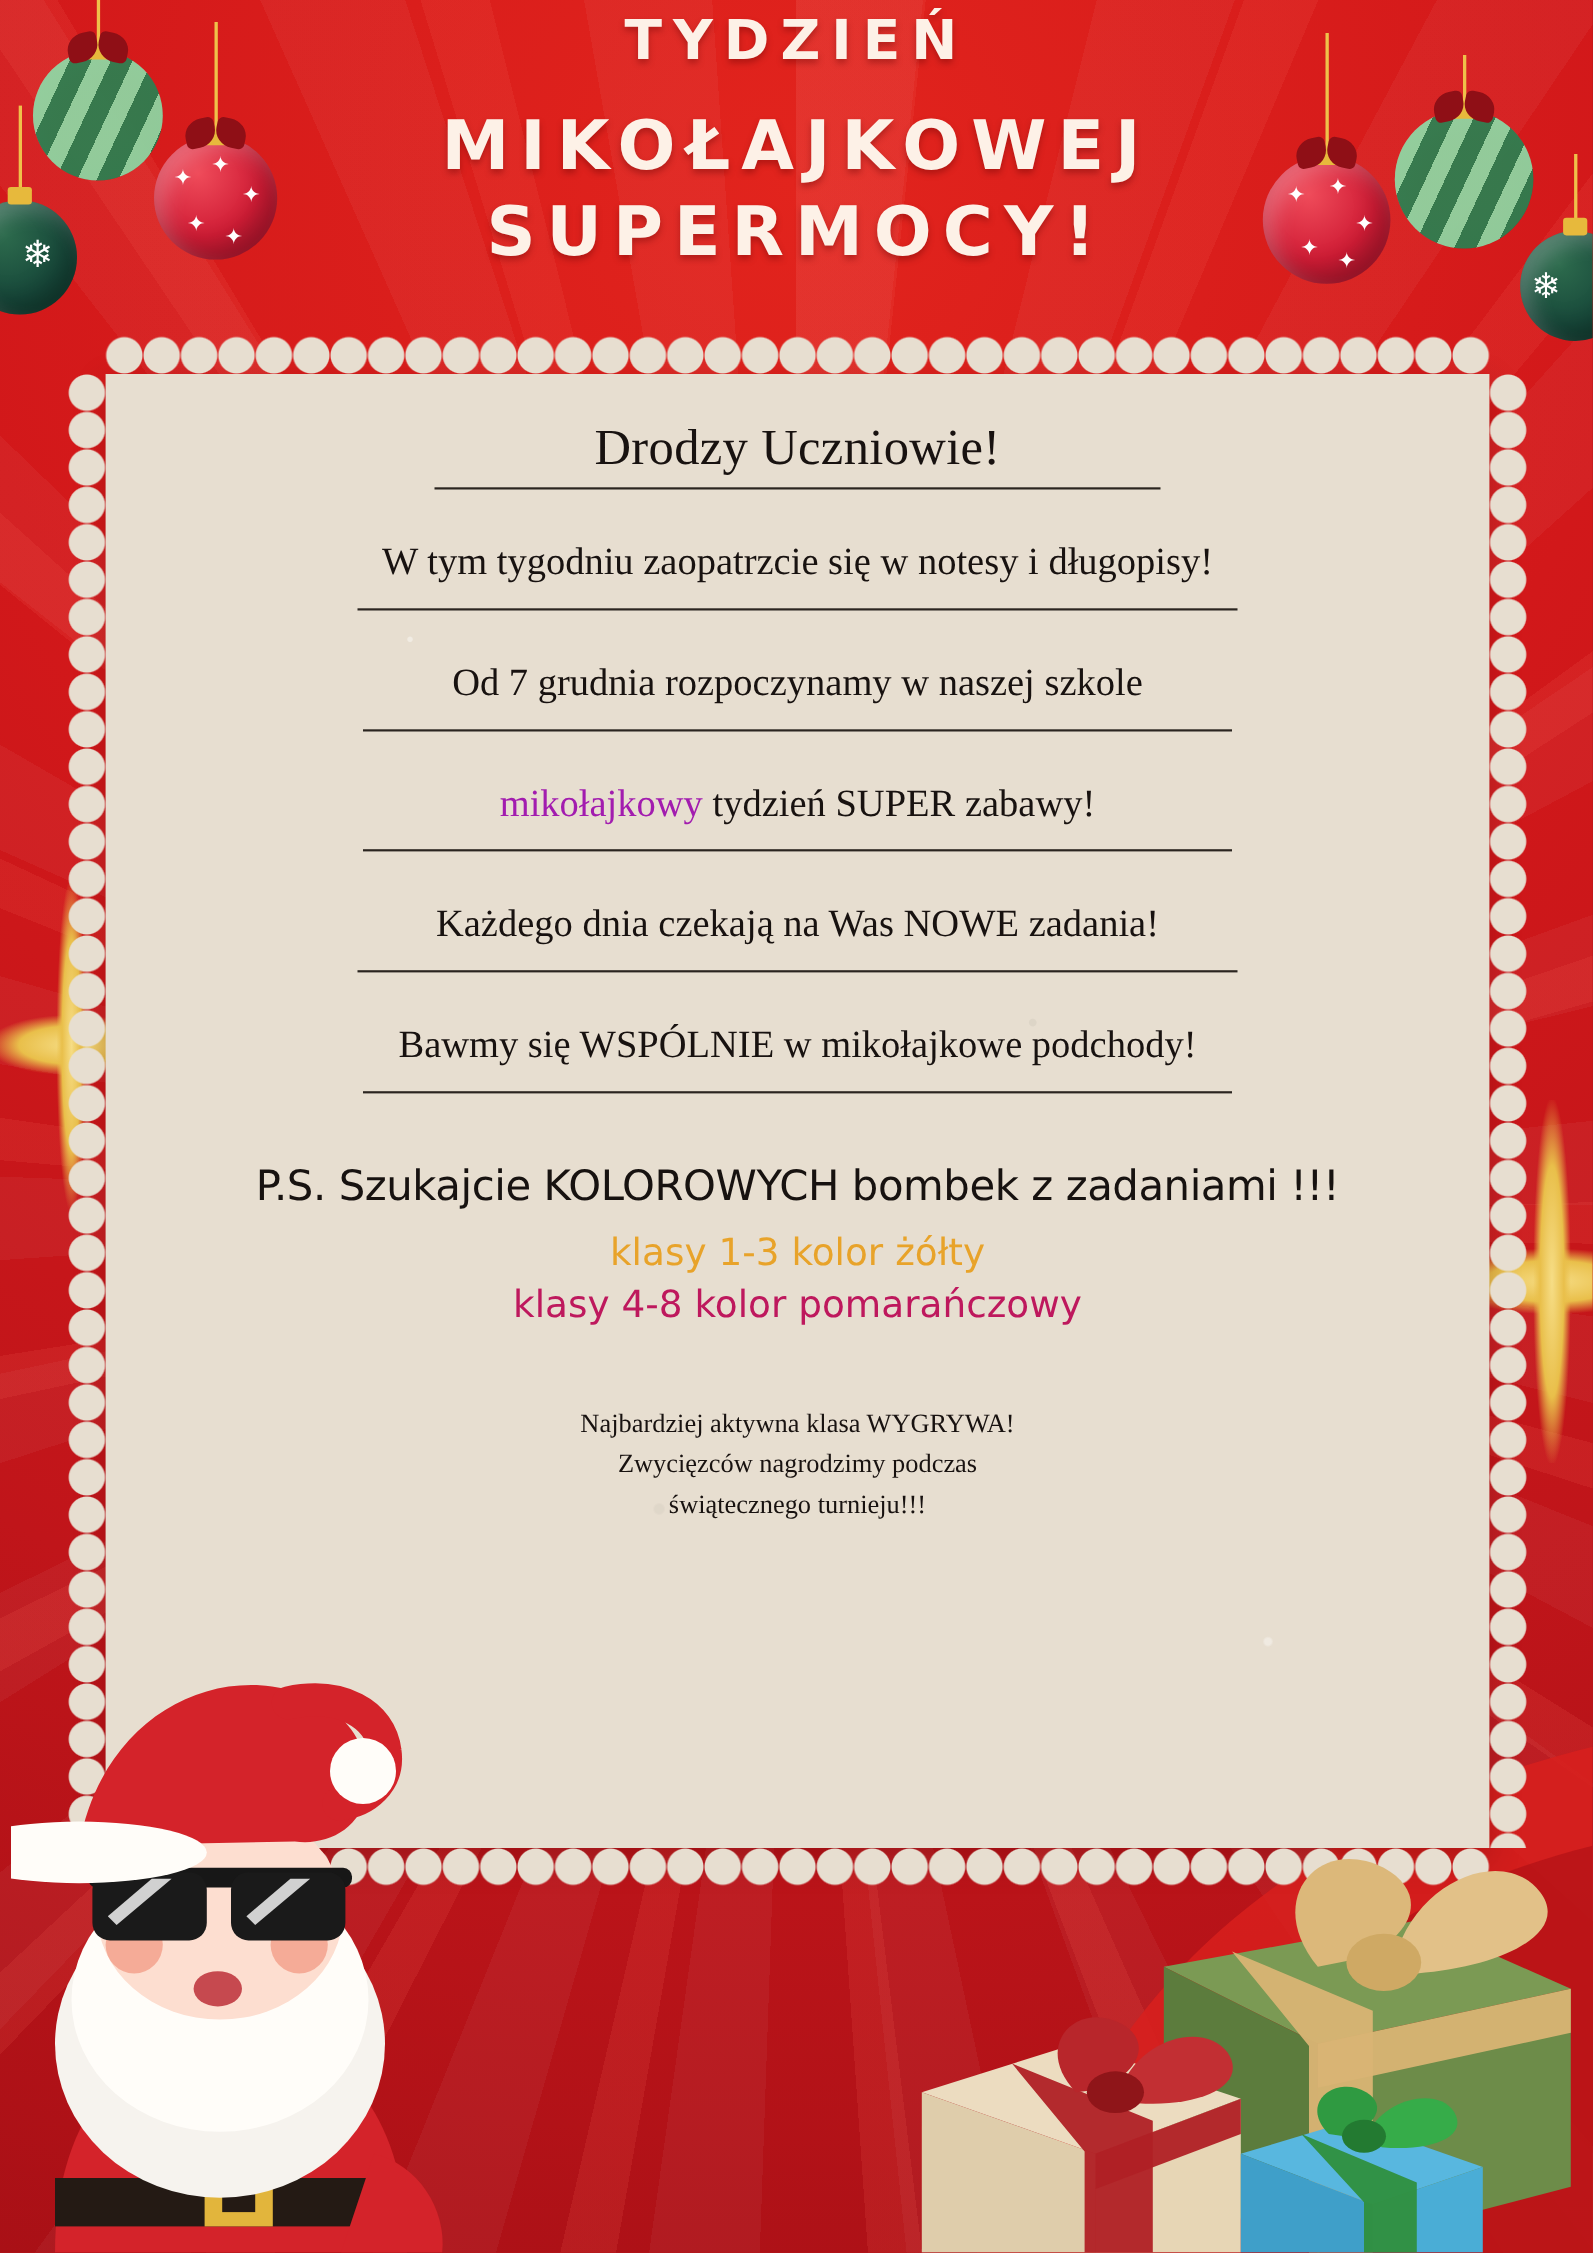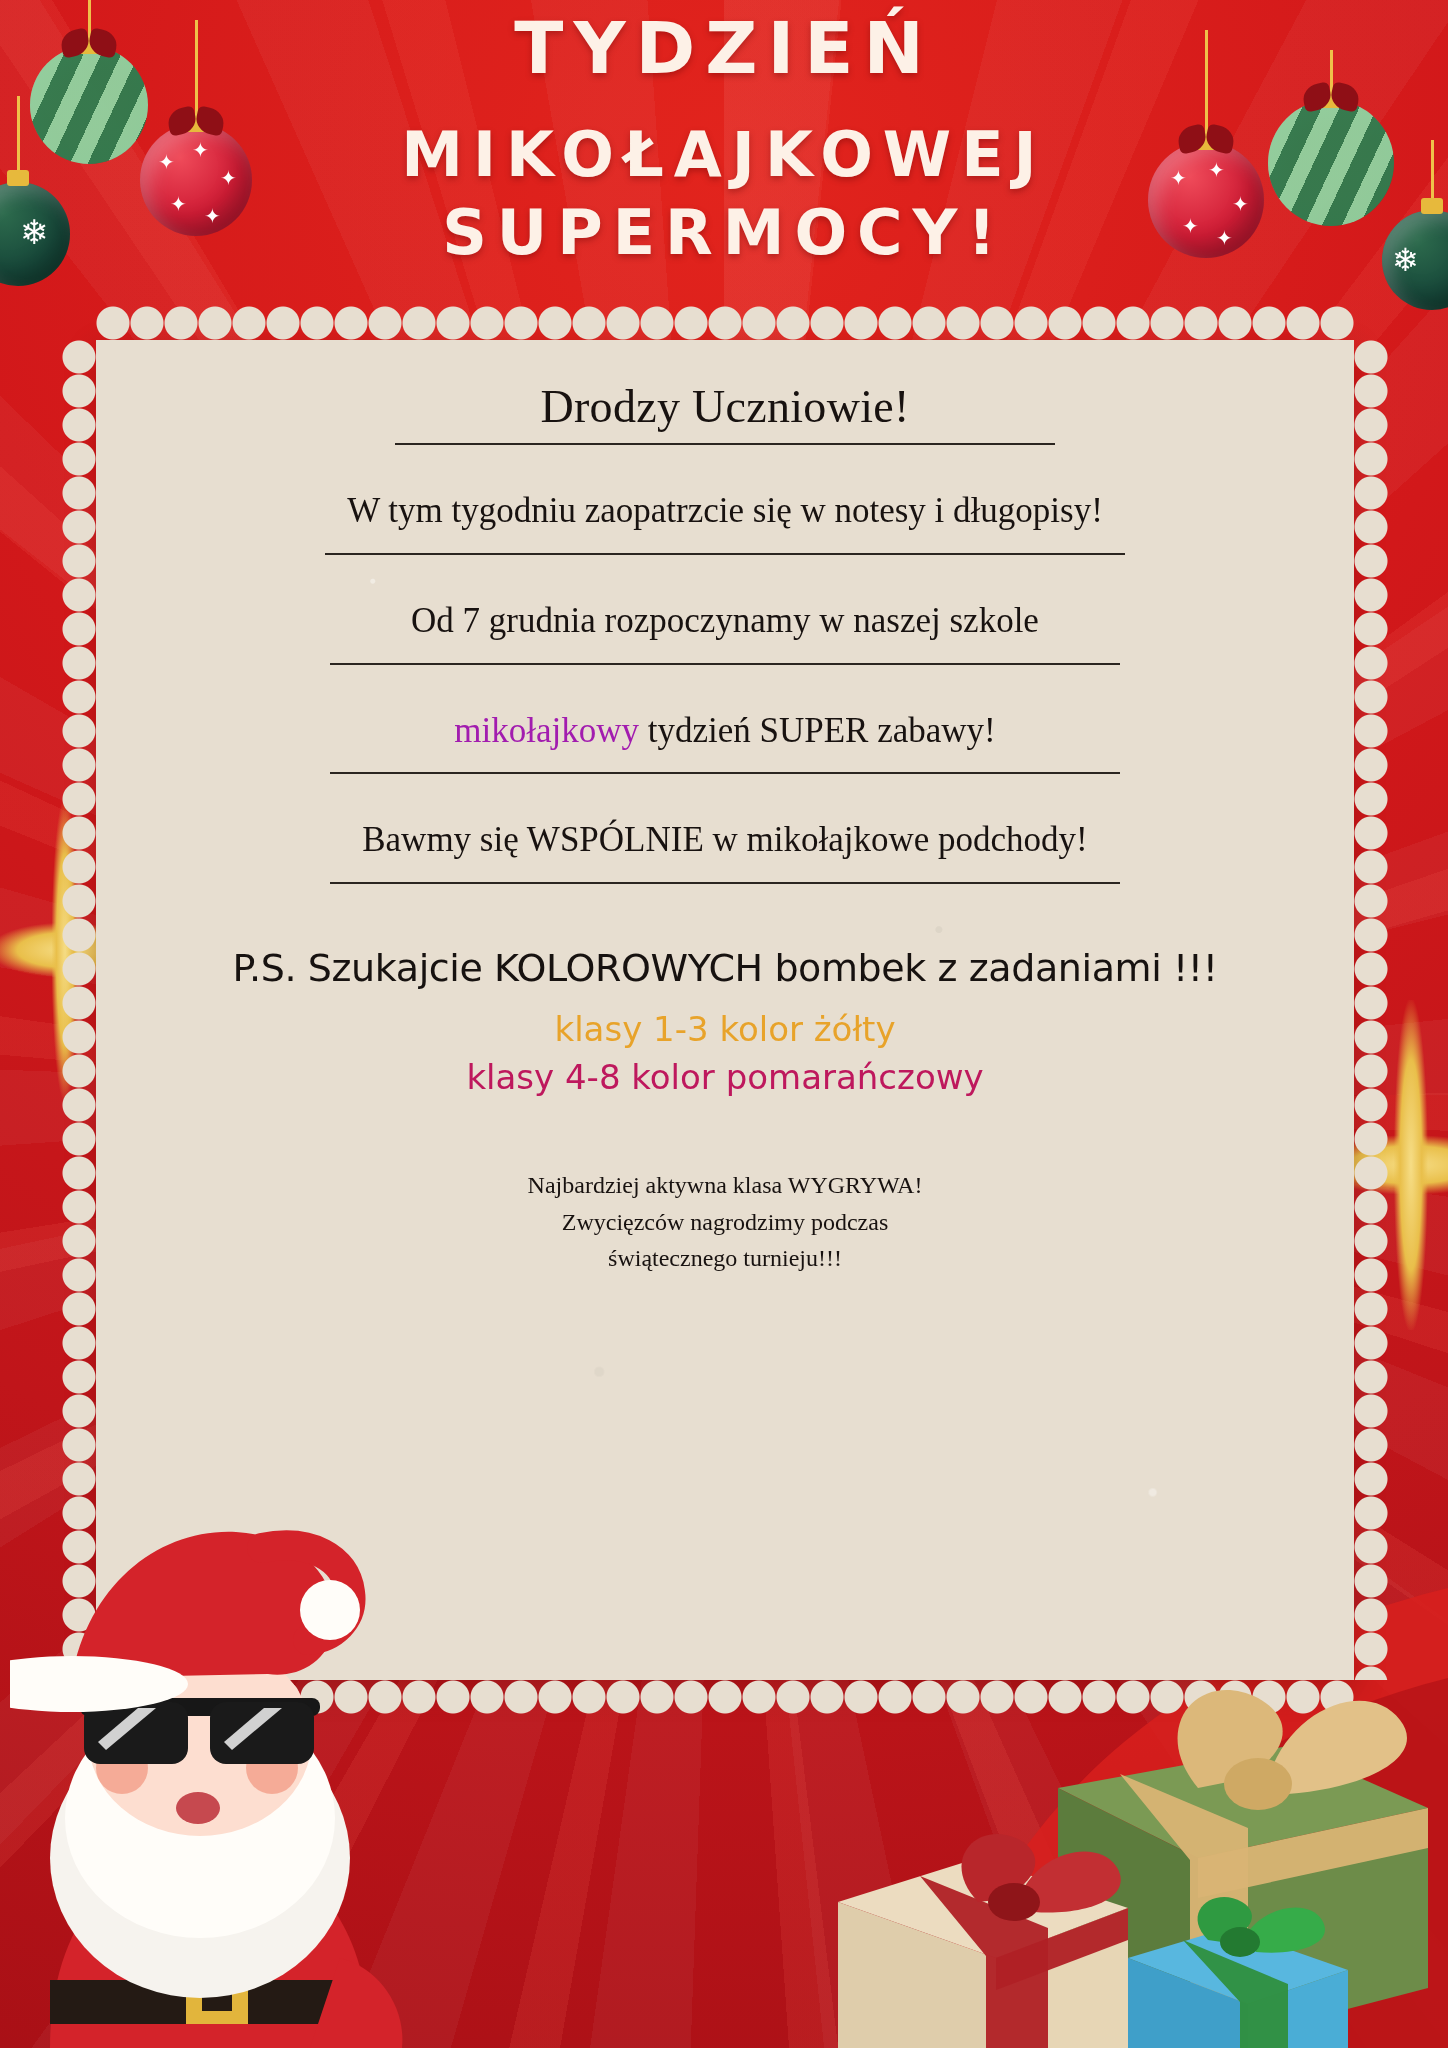--- a/index.html
+++ b/index.html
@@ -61,21 +61,21 @@
     z-index: 20;
   }
   .title-line {
     font-family: "DejaVu Sans", sans-serif;
     font-weight: bold;
     color: #fdf1e7;
     letter-spacing: 10px;
     line-height: 1.0;
     text-shadow: 0 3px 6px rgba(90,0,0,0.35);
   }
-  .title-line.l1 { font-size: 72px; margin-bottom: 16px; }
+  .title-line.l1 { font-size: 50px; margin-bottom: 16px; }
   .title-line.l2 { font-size: 62px; margin-bottom: 16px; margin-top: 40px; }
   .title-line.l3 { font-size: 62px; }
 
   
   .bauble {
     position: absolute;
     z-index: 18;
   }
   .bauble .string {
     position: absolute;
@@ -382,20 +382,24 @@
         <div class="rule"></div>
       </div>
 
       <div class="line-item w3">
         <div class="txt">
           <span class="hl-red">mikołajkowy</span><span> tydzień SUPER zabawy!</span>
         </div>
         <div class="rule"></div>
       </div>
 
+      <div class="line-item w4">
+        <div class="txt">Każdego dnia czekają na Was NOWE zadania!</div>
+        <div class="rule"></div>
+      </div>
 
       <div class="line-item w5">
         <div class="txt">Bawmy się WSPÓLNIE  w mikołajkowe podchody!</div>
         <div class="rule"></div>
       </div>
 
       <div class="ps">P.S. Szukajcie KOLOROWYCH bombek z zadaniami !!!</div>
 
       <div class="colors">
         <div class="c-yellow">klasy 1-3 kolor żółty</div>

